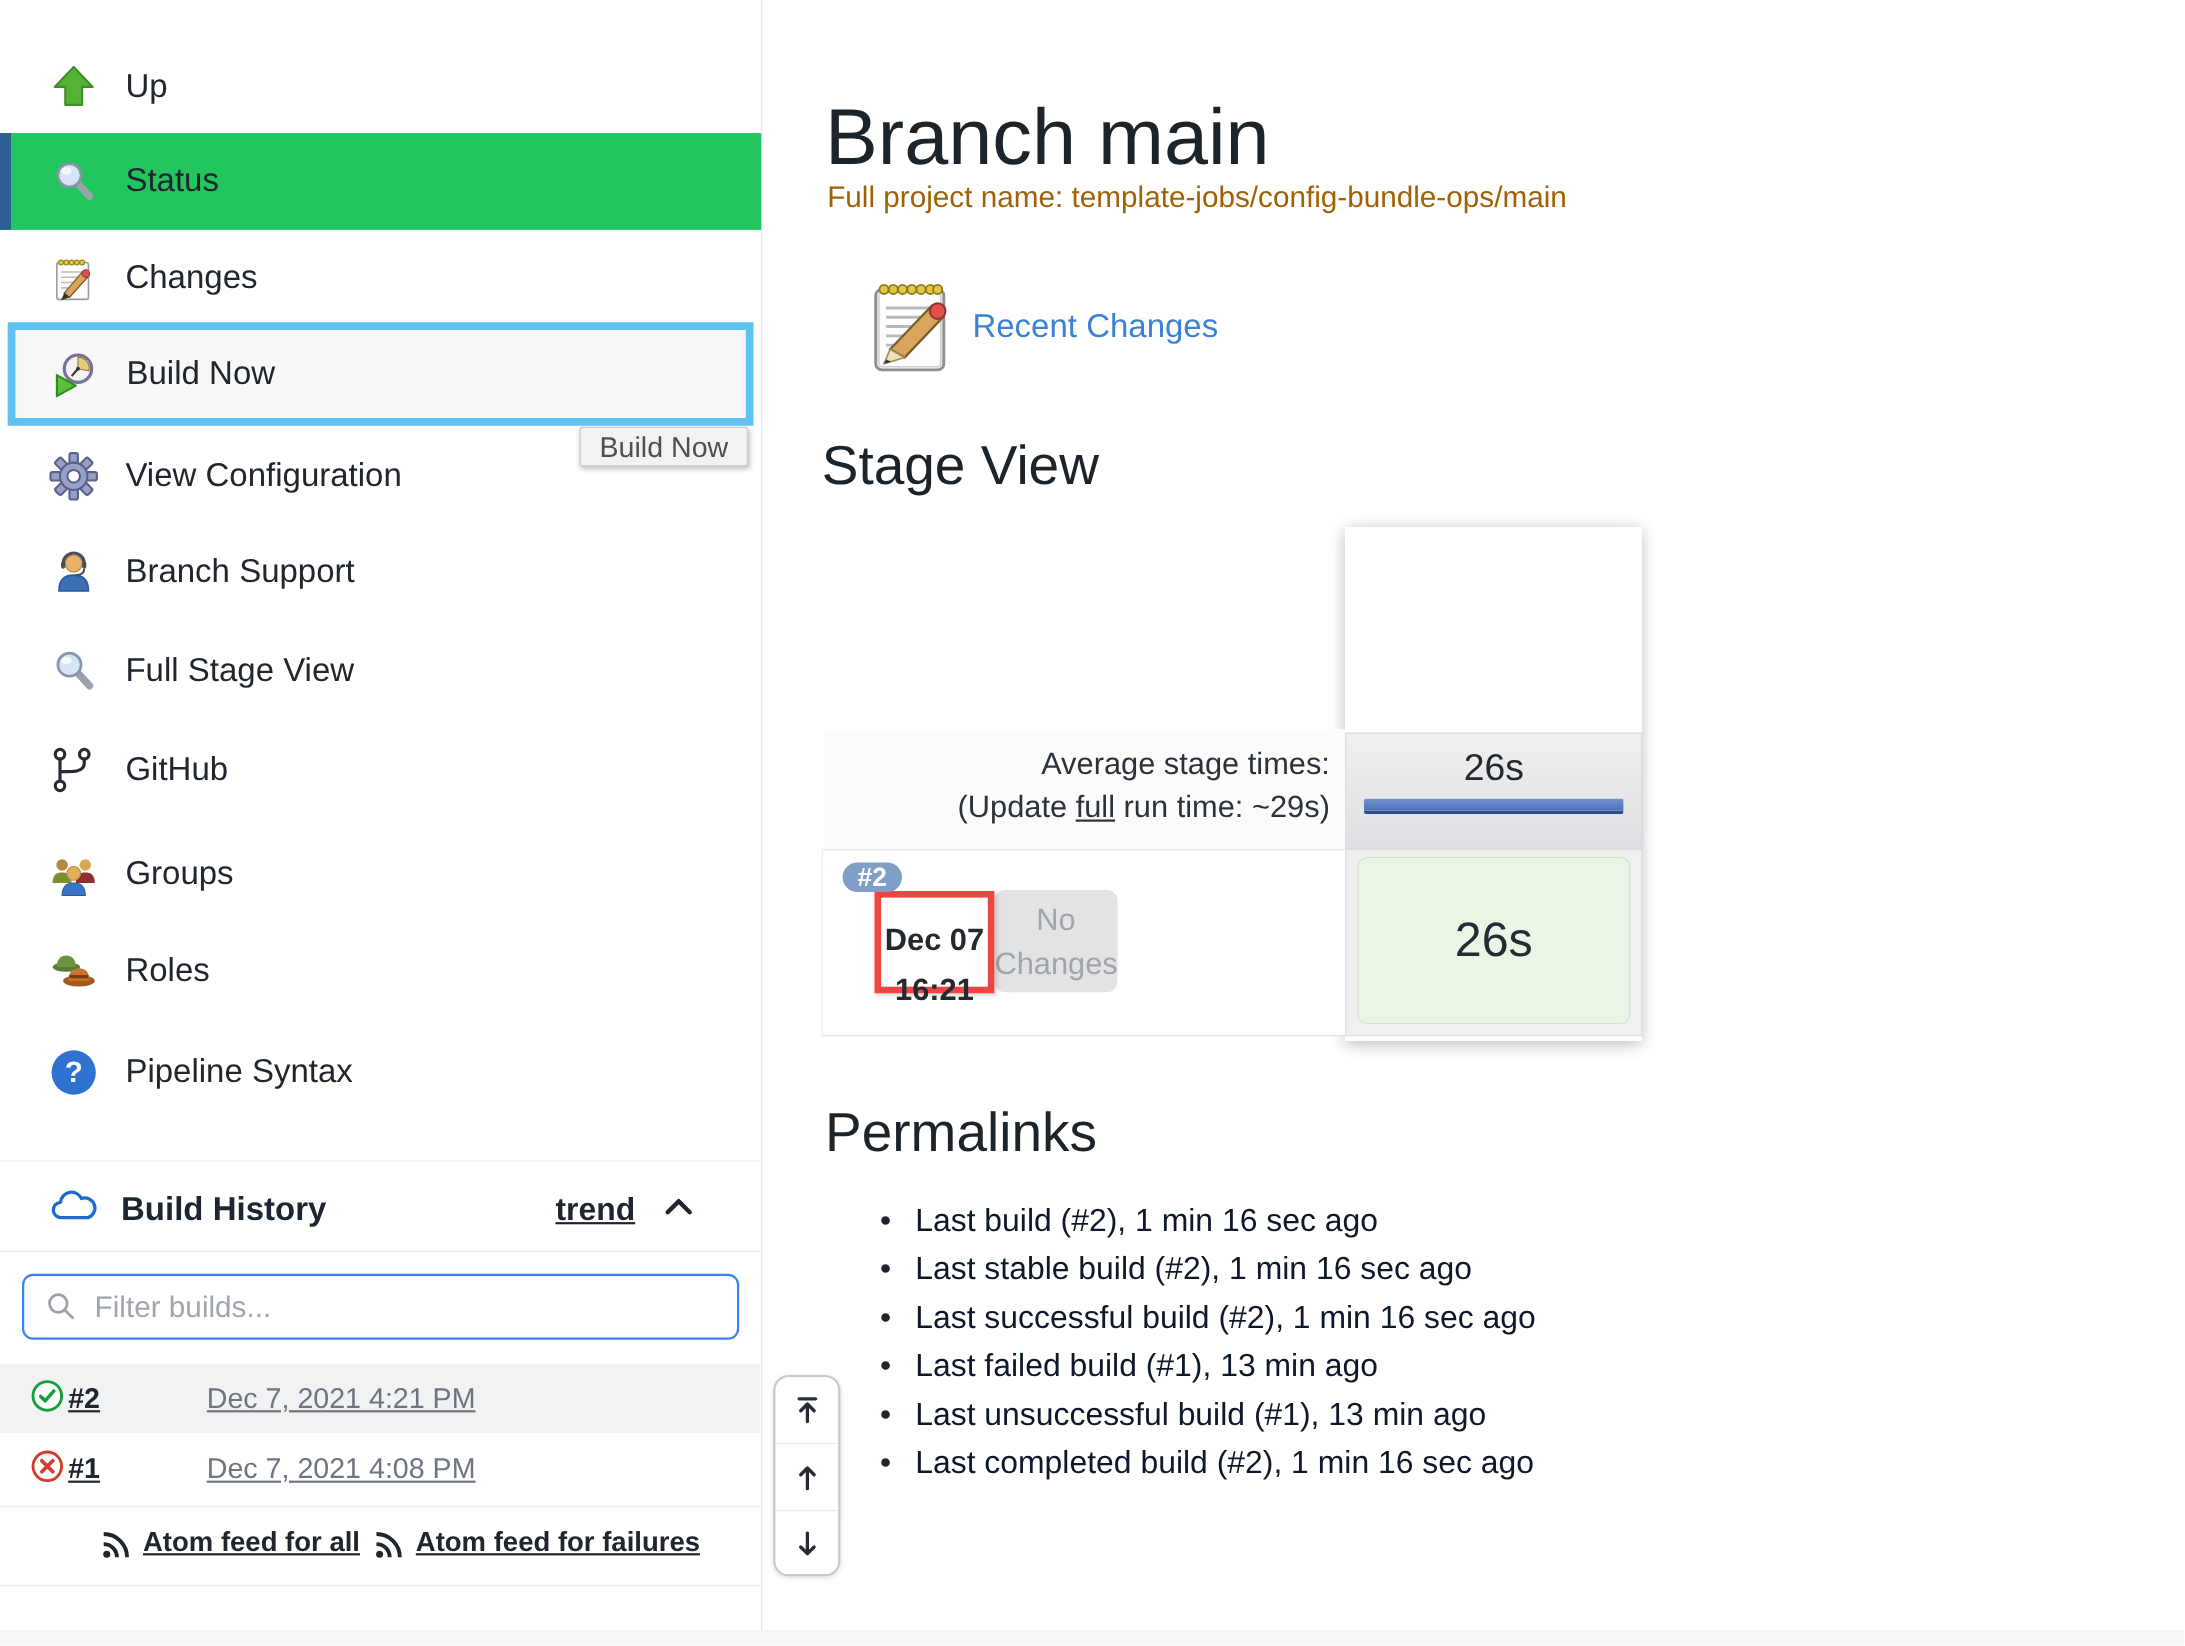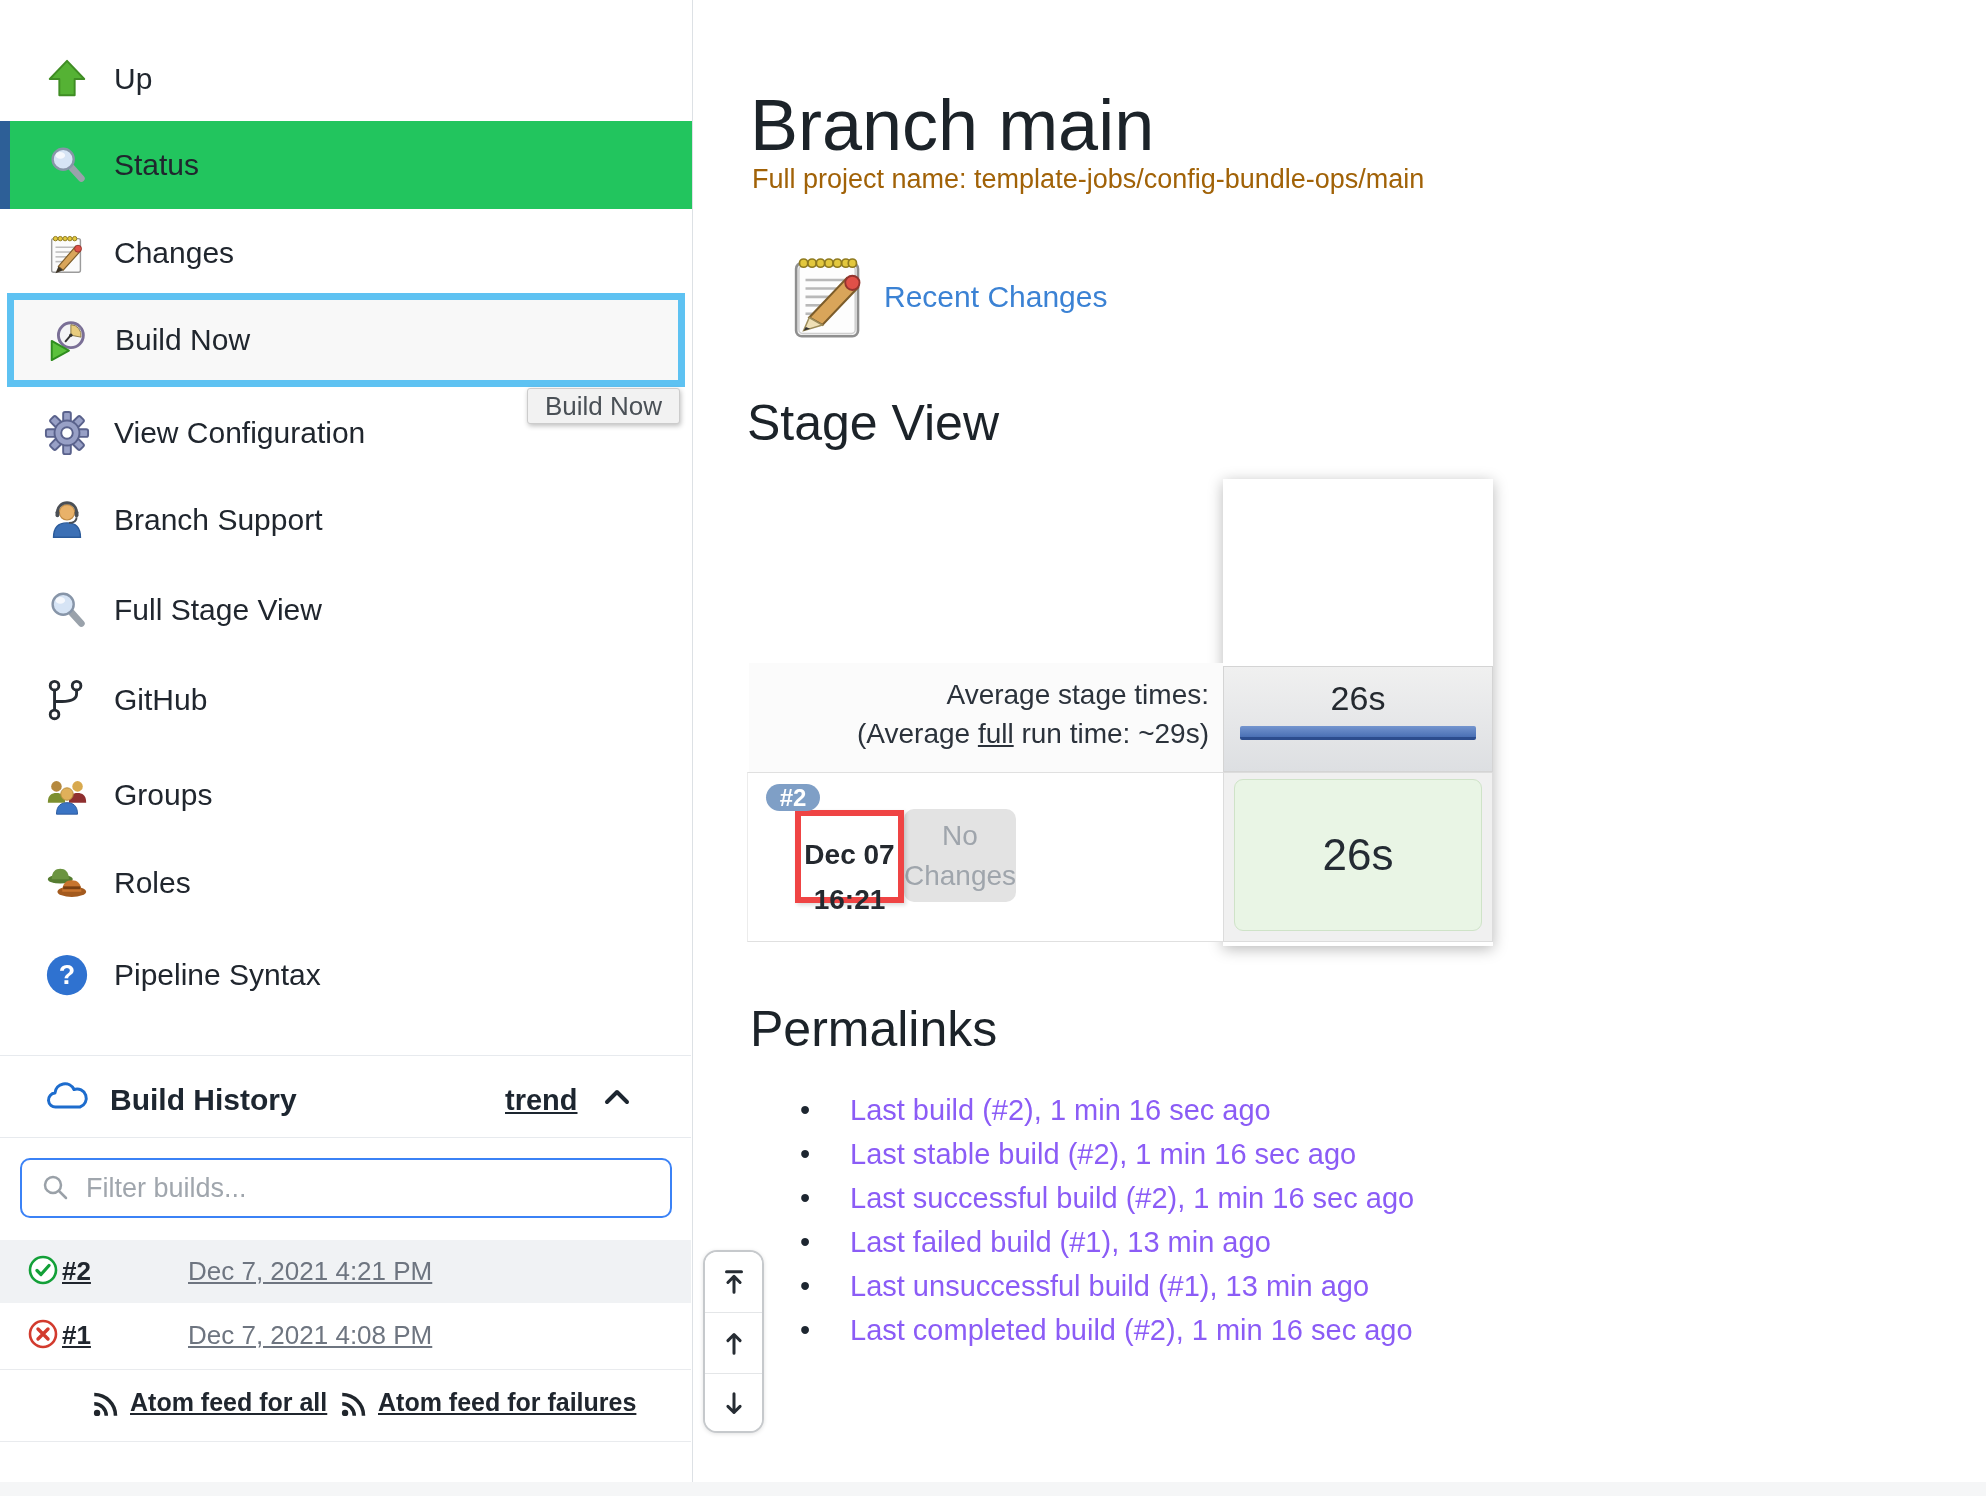--- a/index.html
+++ b/index.html
@@ -86,21 +86,21 @@
   .stage-cell{position:absolute;left:1223px;top:772px;width:270px;height:170px;box-sizing:border-box;
               background:#f0f0f0;border:1px solid #dcdcdc;}
   .stage-cell .green{position:absolute;left:10px;top:6px;right:10px;bottom:10px;background:#e9f5e5;
                      border:1px solid #cfe3c8;border-radius:9px;display:flex;align-items:center;
                      justify-content:center;font-size:44px;color:#242b33;cursor:pointer;}
 
   
   .permalist{position:absolute;left:770px;top:1094px;list-style:none;margin:0;padding:0;}
   .permalist li{height:44px;font-size:29px;position:relative;padding-left:62px;}
   .permalist li::before{content:"\2022";position:absolute;left:30px;color:#1d2630;}
-  .permalist a{color:#8b5cf6;cursor:pointer;margin-left:18px;}
+  .permalist a{color:#0f172a;cursor:pointer;}
 
   
   .scrollbox{position:absolute;left:703px;top:1250px;width:61px;height:183px;box-sizing:border-box;
              border:2px solid #c6c9cc;border-radius:14px;background:#fff;overflow:hidden;
              box-shadow:0 1px 4px rgba(0,0,0,.12);}
   .scrollbox .sbtn{height:60px;display:flex;align-items:center;justify-content:center;cursor:pointer;
                    border-bottom:1px solid #e4e6e8;background:#fff;}
   .scrollbox .sbtn:last-child{border-bottom:none;}
 
   .bottom-band{position:absolute;left:0;top:1482px;width:1986px;height:14px;background:#f5f6f7;}
@@ -385,21 +385,21 @@
   </span>
   <a class="recent-link nolink">Recent Changes</a>
 
   <h2 class="h2" style="left:747px;top:394px;margin:0">Stage View</h2>
 
   <div class="stage-col-shadow"></div>
 
   <div class="avg-label">
     <div class="l1">Average stage times:</div>
     <div class="l2">
-      <span>(Average </span><span style="text-decoration:underline">full</span><span> run time: ~29s)</span>
+      <span>(Update </span><span style="text-decoration:underline">full</span><span> run time: ~29s)</span>
     </div>
   </div>
 
   <div class="avg-cell">
     <div class="avg-time">26s</div>
     <div class="avg-bar"></div>
   </div>
 
   <div class="builds-strip"></div>
   <div class="build-badge">#2</div>

